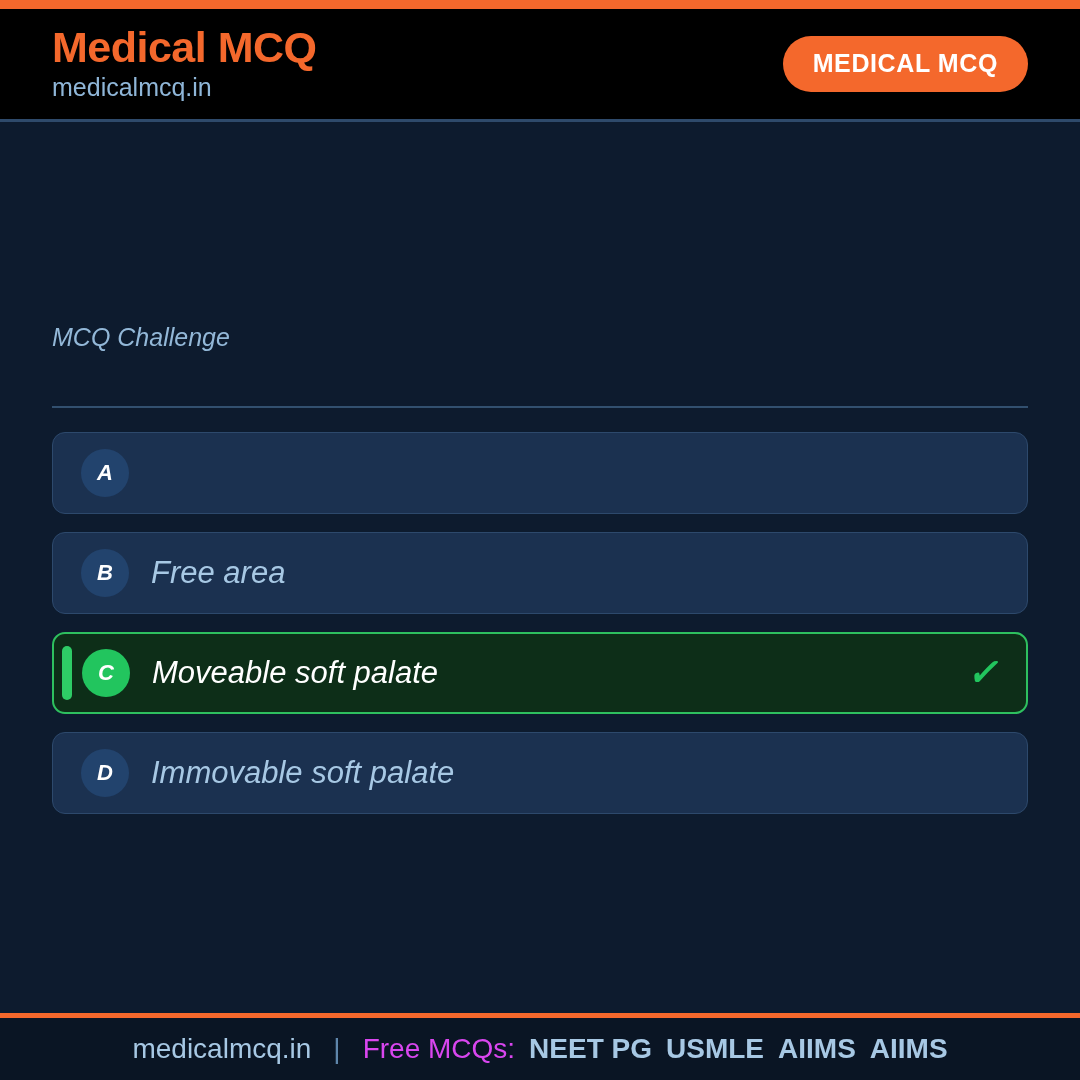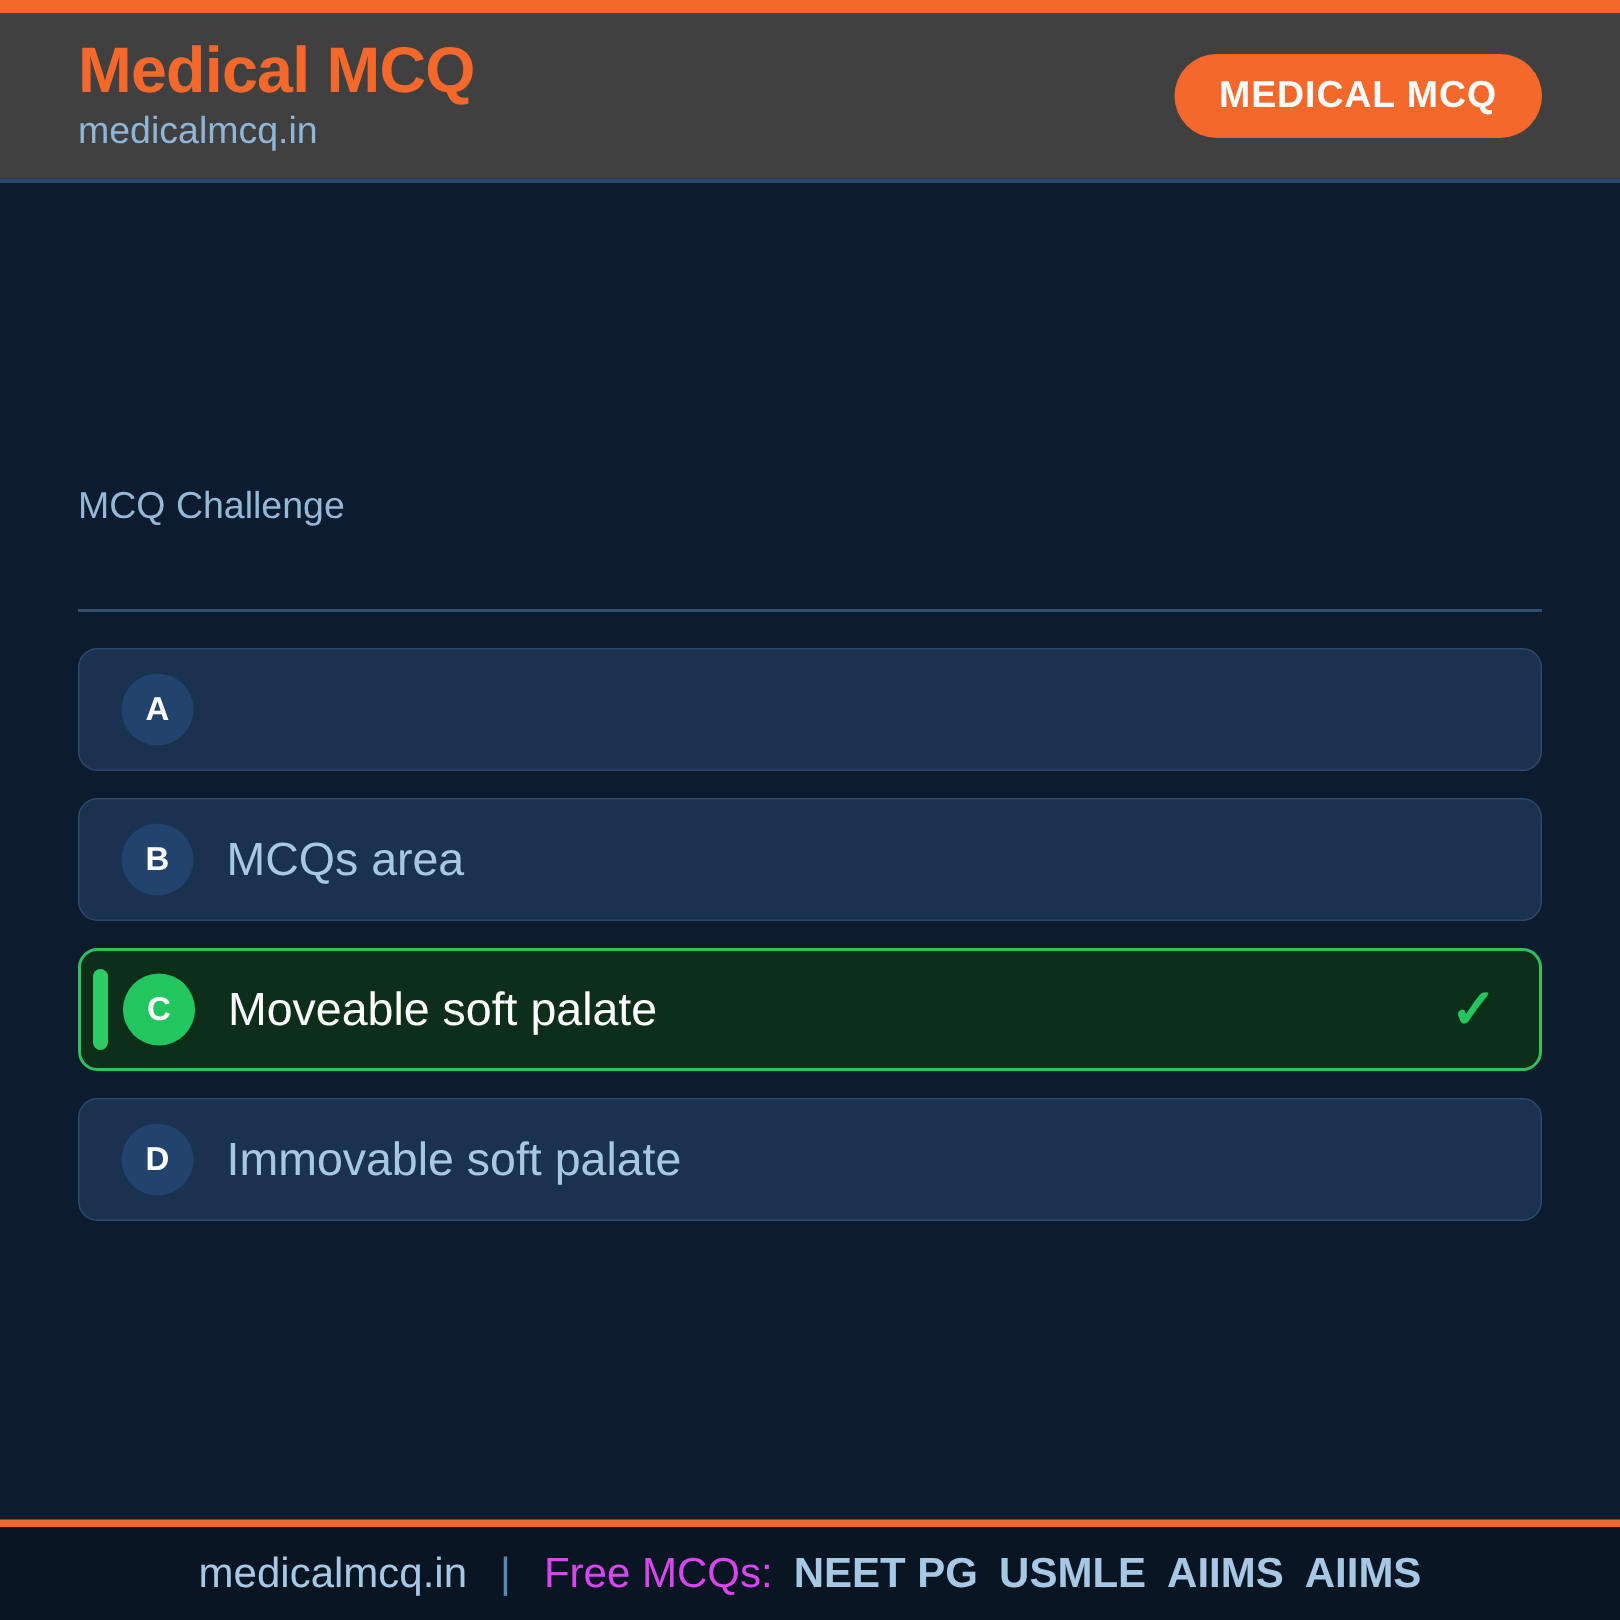--- a/index.html
+++ b/index.html
@@ -19,21 +19,21 @@
   
   .top-rule {
     height: 9px;
     background: #f4682c;
     width: 100%;
   }
 
   
   .header {
     height: 110px;
-    background: #404040;
+    background: #000000;
     border-bottom: 3px solid #2b4straight;
     border-bottom: 3px solid #2b4straight;
     position: relative;
     display: flex;
     align-items: center;
     justify-content: space-between;
     padding: 0 52px;
   }
   .header::after {
     content: "";
@@ -75,20 +75,21 @@
   .main {
     position: absolute;
     top: 122px;
     left: 0;
     right: 0;
     bottom: 67px;
     padding: 0 52px;
     display: flex;
     flex-direction: column;
     justify-content: center;
+    font-style: italic;
   }
 
   .eyebrow {
     color: #93b8d8;
     font-size: 25px;
     line-height: 1.2;
     margin-bottom: 12px;
   }
 
   .question {
@@ -212,21 +213,21 @@
   <div class="divider"></div>
 
   <div class="options">
 
     <div class="option">
       <div class="option-badge">A</div>
     </div>
 
     <div class="option">
       <div class="option-badge">B</div>
-      <div class="option-text">MCQs area</div>
+      <div class="option-text">Free area</div>
     </div>
 
     <div class="option correct">
       <div class="accent-bar"></div>
       <div class="option-badge">C</div>
       <div class="option-text">Moveable soft palate</div>
       <div class="check-icon">✓</div>
     </div>
 
     <div class="option">

